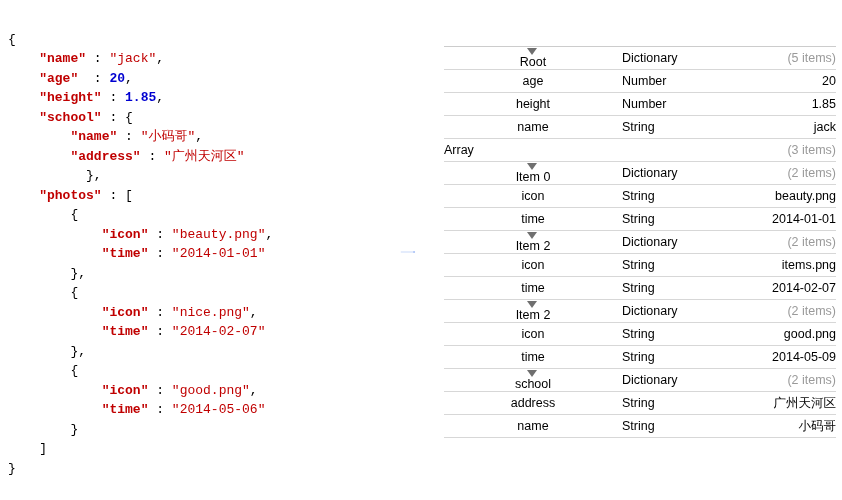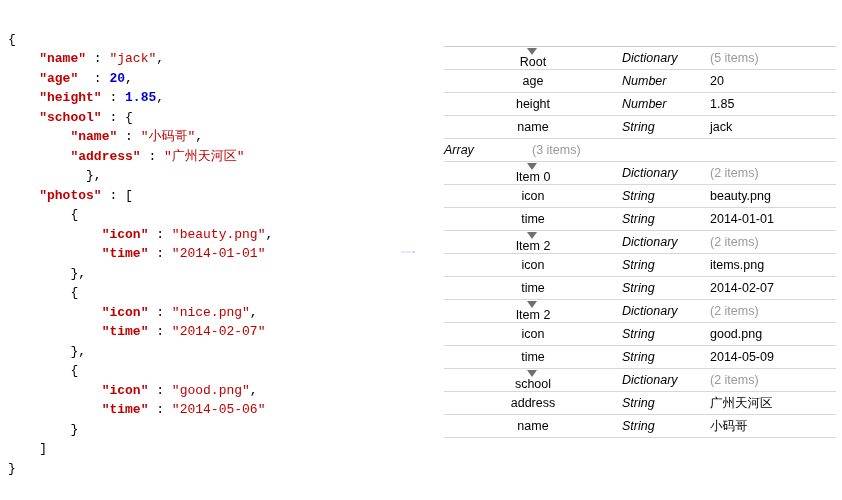--- a/index.html
+++ b/index.html
@@ -55,25 +55,25 @@
   }
   .row .col-key {
     width: 178px;
     display: flex;
     align-items: center;
     flex-direction: column;
   }
   .row .col-type {
     width: 88px;
     color: #000;
-    font-style: italic;
   }
   .row .col-val {
     flex: 1;
     color: #000;
+    text-align: right;
   }
   .row .col-val.dim { color: #9a9a9a; }
   .disclosure {
     display: inline-block;
     width: 0; height: 0;
     border-left: 5px solid transparent;
     border-right: 5px solid transparent;
     border-top: 7px solid #6f6f6f;
     margin-right: 4px;
     margin-left: 2px;

